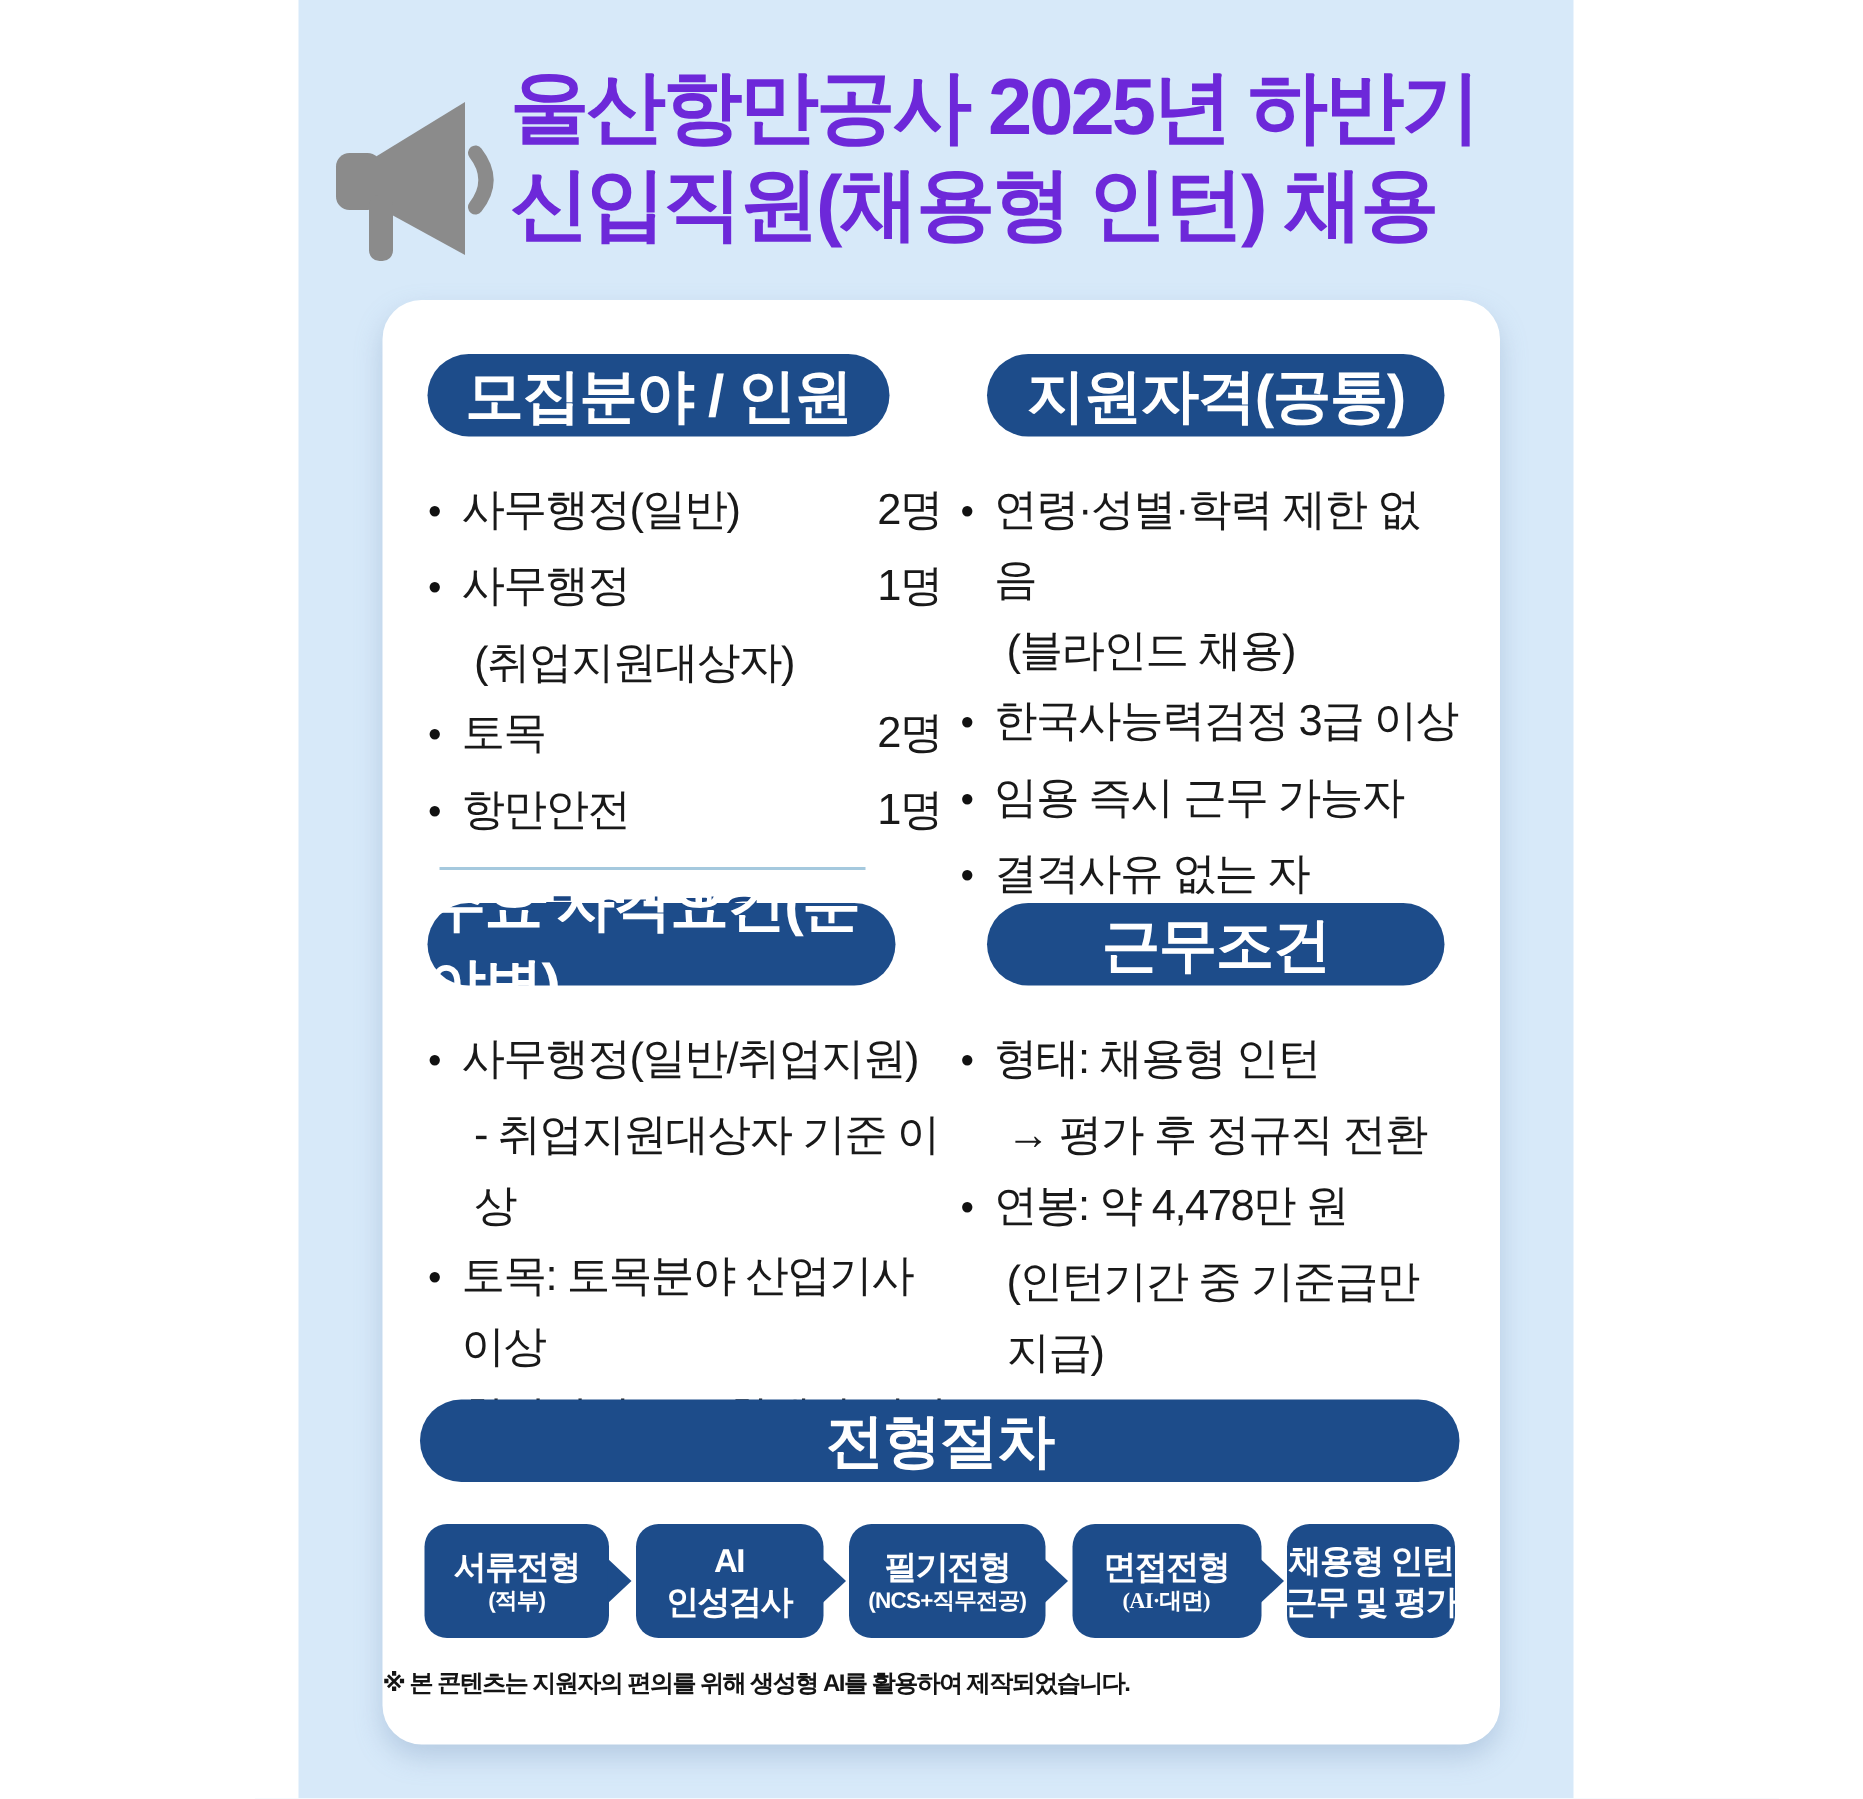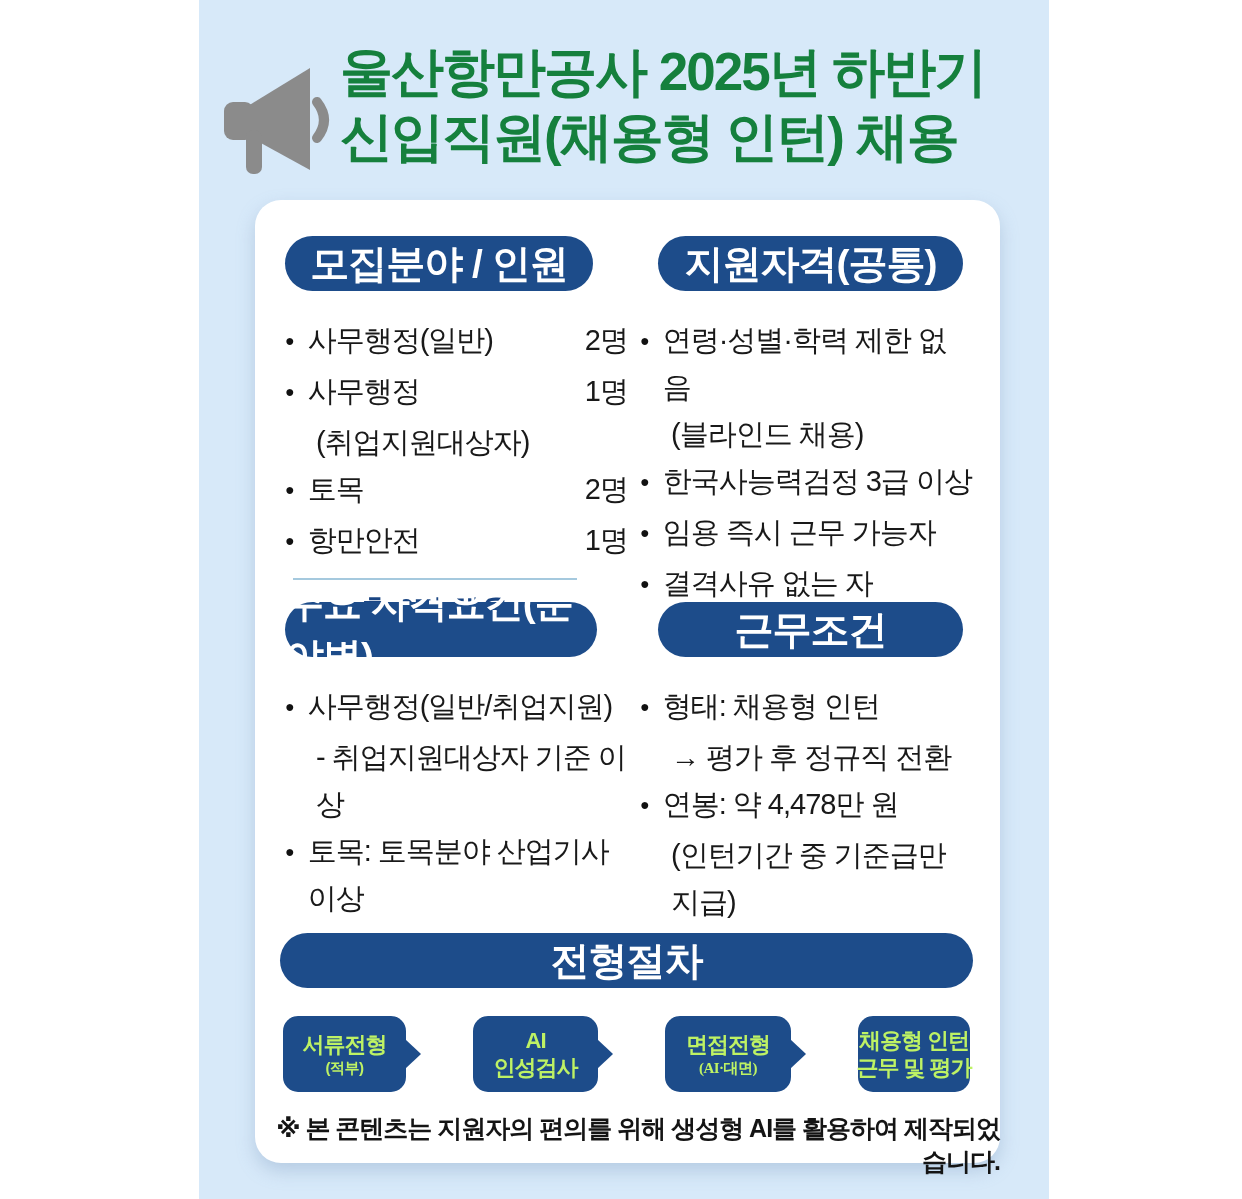--- a/index.html
+++ b/index.html
@@ -5,21 +5,21 @@
   * { margin:0; padding:0; box-sizing:border-box; }
   html,body { width:1242px; height:1199px; background:#ffffff;
     font-family:"Liberation Sans","DejaVu Sans",sans-serif; }
   .stage { position:relative; width:1242px; height:1199px; overflow:hidden; background:#ffffff; }
 
   .blue-panel { position:absolute; left:199px; top:0; width:850px; height:1199px; background:#d7e9f9; }
 
   
   .header { position:absolute; left:222px; top:40px; width:820px; display:flex; align-items:flex-start; }
   .megaphone { width:112px; height:120px; flex:0 0 112px; margin-top:18px; }
-  .title { margin-left:6px; color:#15803d; font-size:53px; font-weight:800;
+  .title { margin-left:6px; color:#6d28d9; font-size:53px; font-weight:800;
            line-height:1.22; letter-spacing:-2px; white-space:nowrap; }
 
   
   .card { position:absolute; left:255px; top:200px; width:745px; height:963px;
           background:#ffffff; border-radius:26px;
           box-shadow:0 8px 18px rgba(120,150,185,.35); }
 
   .sec { position:absolute; left:30px; right:28px; }
   .sec1 { top:36px; }
   .sec2 { top:402px; }
@@ -42,32 +42,32 @@
   .count { margin-left:auto; padding-right:4px; }
   .sub { padding-left:31px; line-height:47px; }
   .hang { display:flex; align-items:baseline; line-height:47px; }
   .hang .txt { flex:1 1 auto; }
 
   .total-wrap { width:284px; margin-left:8px; margin-top:10px; border-top:2px solid #a5c9de; padding-top:10px; }
   .total { text-align:center; color:#1a4583; font-size:31px; font-weight:800; letter-spacing:-1px; }
 
   
   .steps { display:flex; justify-content:space-between; margin-top:28px; padding:0 3px; }
-  .step { position:relative; background:#1d4c8a; color:#bef264; border-radius:15px;
+  .step { position:relative; background:#1d4c8a; color:#ffffff; border-radius:15px;
           height:76px; display:flex; flex-direction:column; align-items:center;
           justify-content:center; text-align:center; }
   .step .l1, .step .l2 { font-size:22px; font-weight:700; letter-spacing:-1px; line-height:27px; white-space:nowrap; }
   .step .l2.small { font-size:15px; line-height:20px; letter-spacing:-0.5px; }
   .s1 { width:123px; } .s2 { width:125px; } .s3 { width:131px; } .s4 { width:126px;font-family:Liberation Serif, serif; } .s5 { width:112px; }
   .arrow { position:absolute; right:-15px; top:50%; transform:translateY(-50%);
            width:0; height:0; border-left:16px solid #1d4c8a;
            border-top:15px solid transparent; border-bottom:15px solid transparent; }
 
-  .footnote { position:absolute; left:0; right:0; top:912px; text-align:right;
-              font-size:25px; font-weight:600; letter-spacing:-1px; color:#141414; }
+  .footnote { position:absolute; left:0; right:0; top:912px; text-align:left;
+              font-size:16px; font-weight:600; letter-spacing:-1px; color:#141414; }
 </style>
 </head>
 <body>
 
 <div class="stage">
   <div class="blue-panel"></div>
 
   <div class="header">
     <svg class="megaphone" viewBox="0 0 112 120" xmlns="http://www.w3.org/2000/svg">
       <g fill="#8b8b8b">
@@ -189,20 +189,25 @@
         <div class="step s1">
           <div class="l1">서류전형</div>
           <div class="l2 small">(적부)</div>
           <span class="arrow"></span>
         </div>
         <div class="step s2">
           <div class="l1">AI</div>
           <div class="l2">인성검사</div>
           <span class="arrow"></span>
         </div>
+        <div class="step s3">
+          <div class="l1">필기전형</div>
+          <div class="l2 small">(NCS+직무전공)</div>
+          <span class="arrow"></span>
+        </div>
         <div class="step s4">
           <div class="l1">면접전형</div>
           <div class="l2 small">(AI·대면)</div>
           <span class="arrow"></span>
         </div>
         <div class="step s5">
           <div class="l1">채용형 인턴</div>
           <div class="l2">근무 및 평가</div>
         </div>
       </div>

